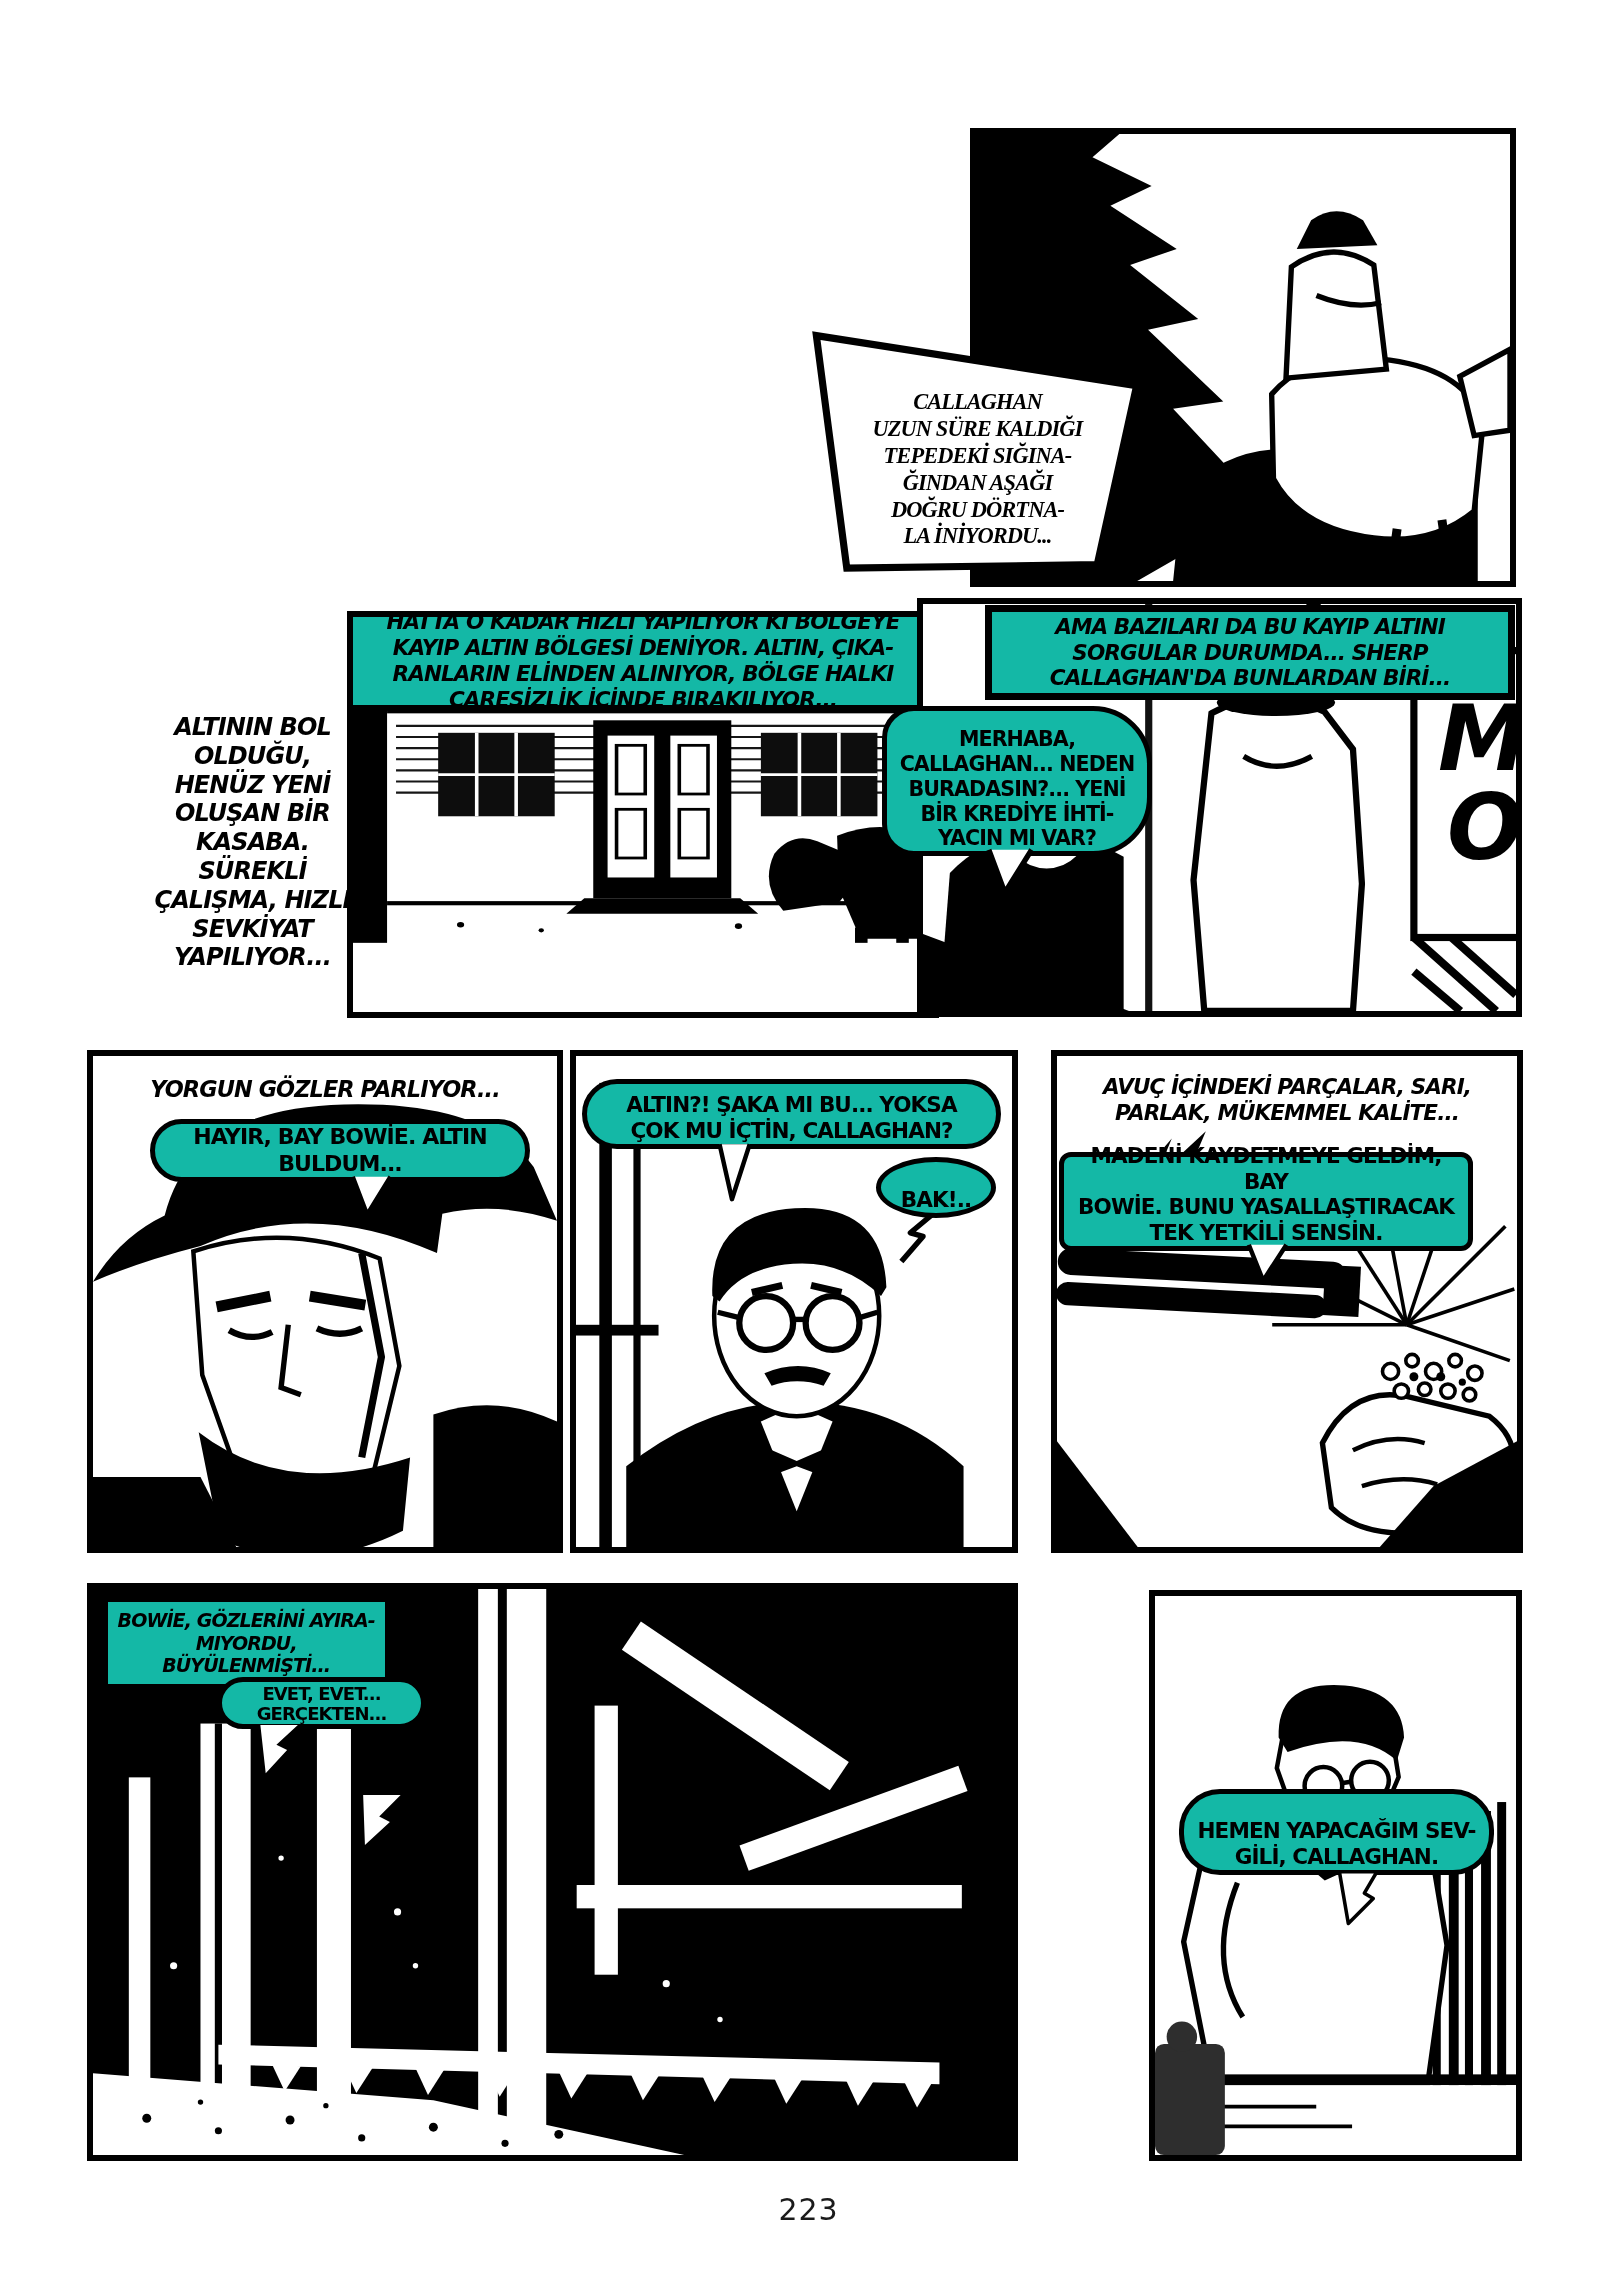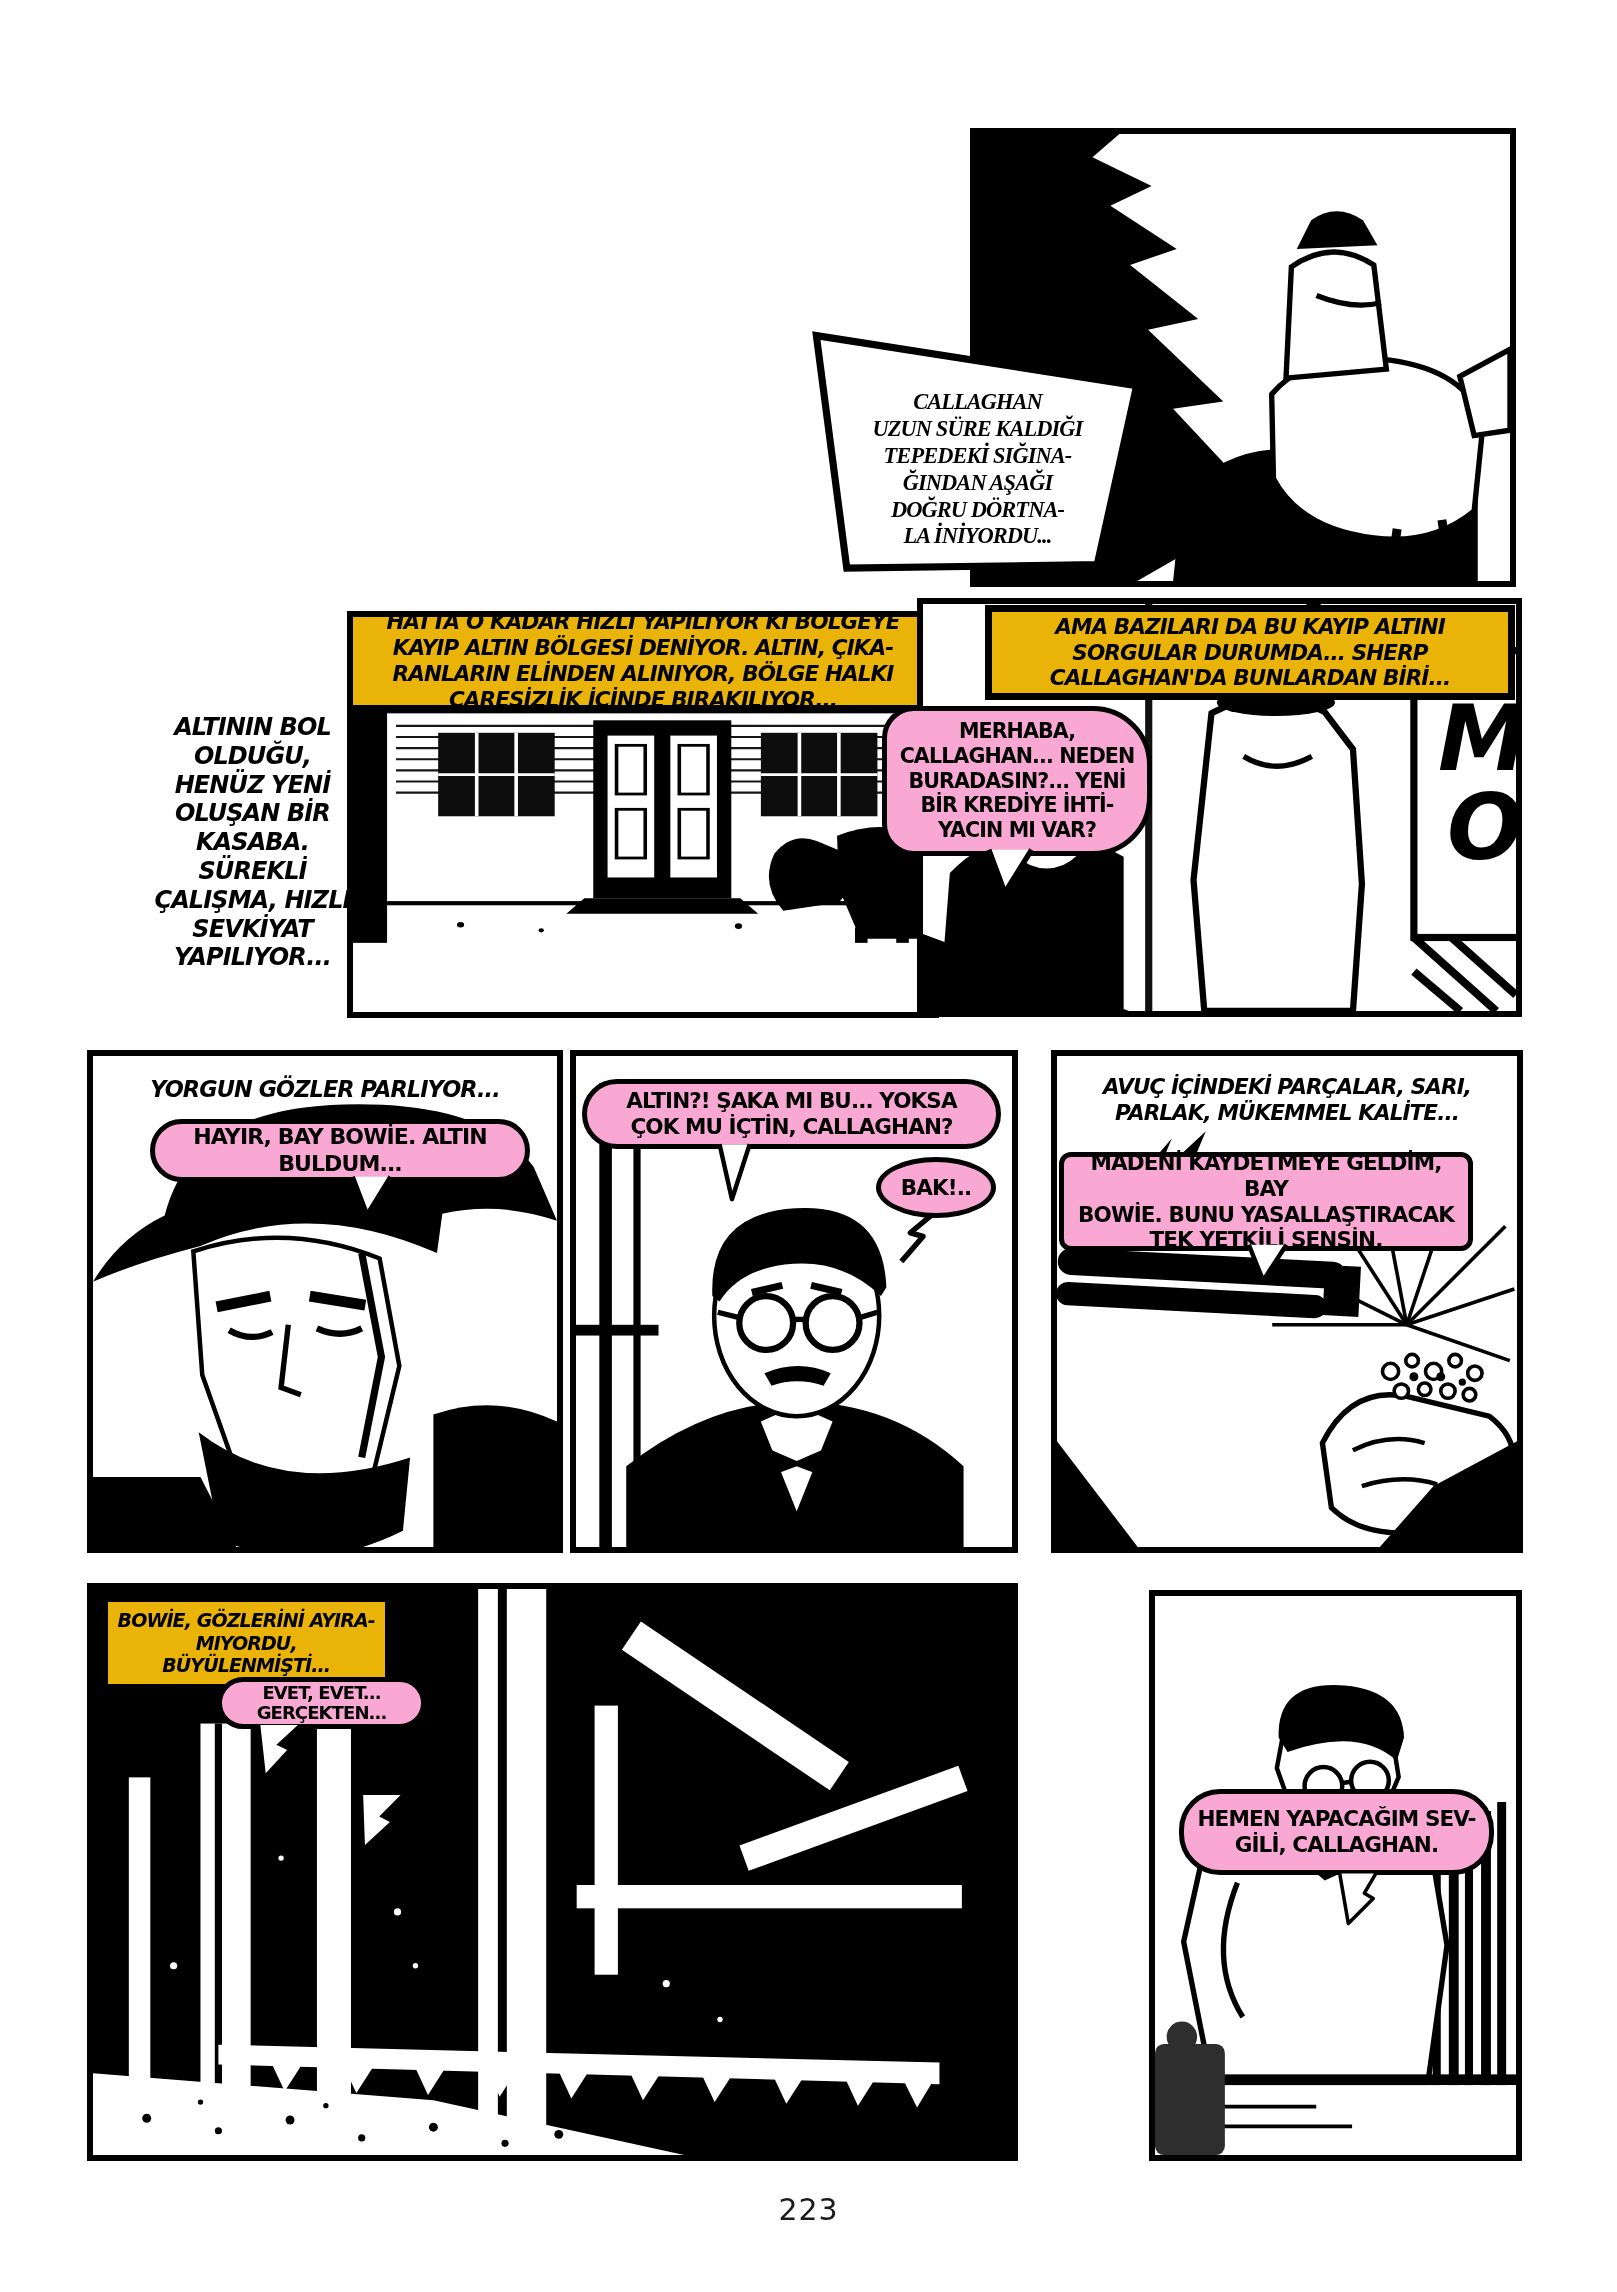--- a/index.html
+++ b/index.html
@@ -3,24 +3,24 @@
 <meta charset="utf-8">
 <style>
   html,body{margin:0;padding:0;background:#e8e8e8;}
   .page{position:relative;width:1617px;height:2293px;background:#ffffff;overflow:hidden;
         font-family:"DejaVu Sans",sans-serif;color:#000;}
   .panel{position:absolute;background:#fff;border:6.3px solid #000;box-sizing:border-box;overflow:hidden;z-index:1;}
   .panel.black{background:#000;}
   .art{position:absolute;left:0;top:0;width:100%;height:100%;}
   .txt{font-weight:700;letter-spacing:-0.9px;line-height:1.2;white-space:pre-line;text-align:center;}
   .cap{font-style:italic;}
-  .capbox{position:absolute;background:#eab308;border:6.3px solid #000;box-sizing:border-box;
+  .capbox{position:absolute;background:#14b8a6;border:6.3px solid #000;box-sizing:border-box;
           display:flex;align-items:center;justify-content:center;z-index:10;}
-  .bubble{position:absolute;background:#f9a8d4;border:5.4px solid #000;box-sizing:border-box;
-          display:flex;align-items:center;justify-content:center;z-index:20;}
+  .bubble{position:absolute;background:#14b8a6;border:5.4px solid #000;box-sizing:border-box;
+          display:flex;align-items:flex-end;justify-content:center;z-index:20;}
   .tail{position:absolute;z-index:21;}
   .quadbox{position:absolute;z-index:10;}
   .margin-note{position:absolute;z-index:5;font-size:24px;}
   .pageno{position:absolute;left:0;right:0;text-align:center;font-size:30px;letter-spacing:0.9px;color:#1b1b1b;z-index:2;}
   .signletter{position:absolute;font-weight:800;font-size:90px;line-height:1;z-index:3;font-style:italic;}
 </style>
 </head>
 <body>
 
 <div class="page">

